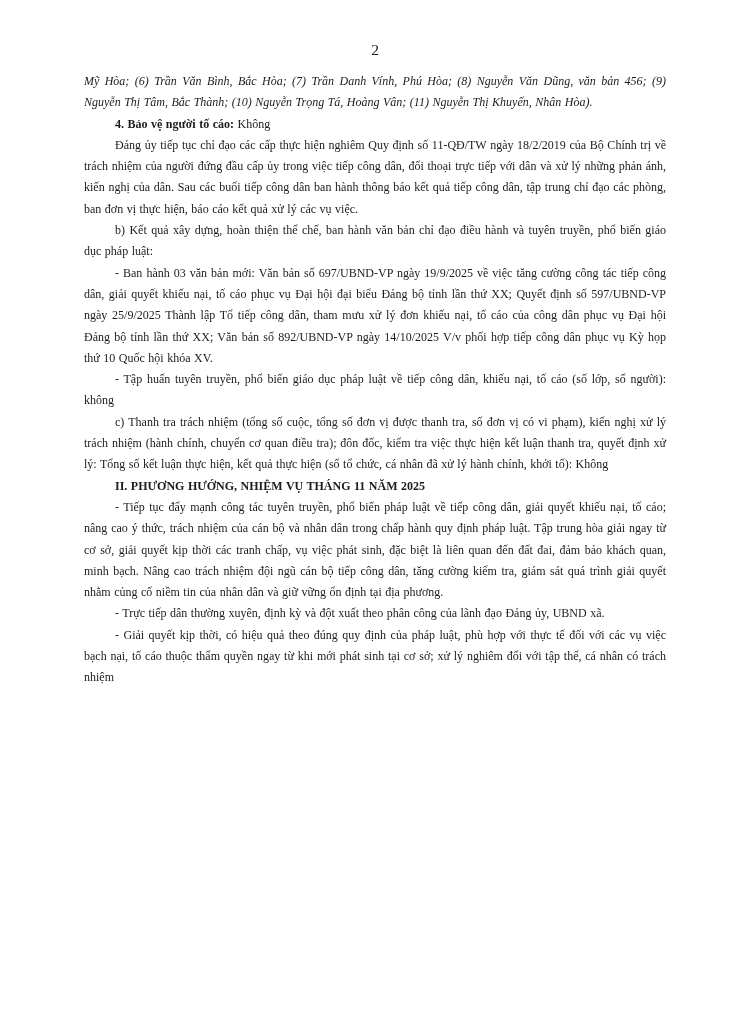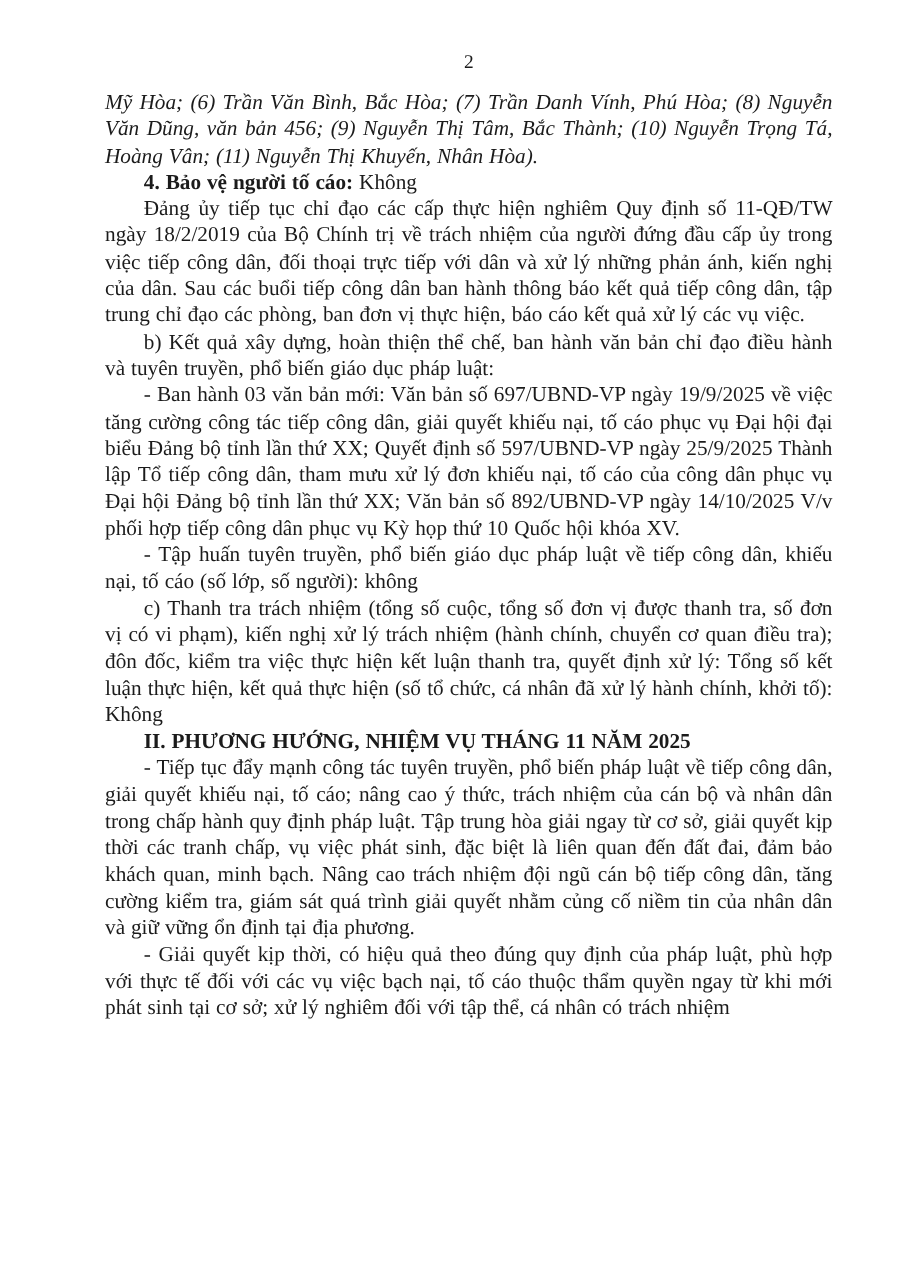--- a/index.html
+++ b/index.html
@@ -30,21 +30,21 @@
     line-height: 16px;
   }
   .content {
     position: absolute;
     top: 71px;
     left: 84px;
     width: 582px;
   }
   .para {
     margin: 0;
-    font-size: 17px;
+    font-size: 12px;
     line-height: 21.3px;
     text-align: justify;
     word-spacing: 0.5px;
   }
   .para.indent {
     text-indent: 31px;
   }
   .run.italic { font-style: italic; }
   .run.bold   { font-weight: bold; margin-top: 37px; }
   .run.normal { font-style: normal; font-weight: normal; margin-top: 40px; }
@@ -57,15 +57,16 @@
   <div class="content" id="content">
       <p class="para"><span class="run italic">Mỹ Hòa; (6) Trần Văn Bình, Bắc Hòa; (7) Trần Danh Vính, Phú Hòa; (8) Nguyễn Văn Dũng, văn bản 456; (9) Nguyễn Thị Tâm, Bắc Thành; (10) Nguyễn Trọng Tá, Hoàng Vân; (11) Nguyễn Thị Khuyến, Nhân Hòa).</span></p>
       <p class="para indent"><span class="run bold">4. Bảo vệ người tố cáo: </span><span class="run normal">Không</span></p>
       <p class="para indent"><span class="run normal">Đảng ủy tiếp tục chỉ đạo các cấp thực hiện nghiêm Quy định số 11-QĐ/TW ngày 18/2/2019 của Bộ Chính trị về trách nhiệm của người đứng đầu cấp ủy trong việc tiếp công dân, đối thoại trực tiếp với dân và xử lý những phản ánh, kiến nghị của dân. Sau các buổi tiếp công dân ban hành thông báo kết quả tiếp công dân, tập trung chỉ đạo các phòng, ban đơn vị thực hiện, báo cáo kết quả xử lý các vụ việc.</span></p>
       <p class="para indent"><span class="run normal">b) Kết quả xây dựng, hoàn thiện thể chế, ban hành văn bản chỉ đạo điều hành và tuyên truyền, phổ biến giáo dục pháp luật:</span></p>
       <p class="para indent"><span class="run normal">- Ban hành 03 văn bản mới: Văn bản số 697/UBND-VP ngày 19/9/2025 về việc tăng cường công tác tiếp công dân, giải quyết khiếu nại, tố cáo phục vụ Đại hội đại biểu Đảng bộ tỉnh lần thứ XX; Quyết định số 597/UBND-VP ngày 25/9/2025 Thành lập Tổ tiếp công dân, tham mưu xử lý đơn khiếu nại, tố cáo của công dân phục vụ Đại hội Đảng bộ tỉnh lần thứ XX; Văn bản số 892/UBND-VP ngày 14/10/2025 V/v phối hợp tiếp công dân phục vụ Kỳ họp thứ 10 Quốc hội khóa XV.</span></p>
       <p class="para indent"><span class="run normal">- Tập huấn tuyên truyền, phổ biến giáo dục pháp luật về tiếp công dân, khiếu nại, tố cáo (số lớp, số người): không</span></p>
       <p class="para indent"><span class="run normal">c) Thanh tra trách nhiệm (tổng số cuộc, tổng số đơn vị được thanh tra, số đơn vị có vi phạm), kiến nghị xử lý trách nhiệm (hành chính, chuyển cơ quan điều tra); đôn đốc, kiểm tra việc thực hiện kết luận thanh tra, quyết định xử lý: Tổng số kết luận thực hiện, kết quả thực hiện (số tổ chức, cá nhân đã xử lý hành chính, khởi tố): Không</span></p>
       <p class="para indent"><span class="run bold">II. PHƯƠNG HƯỚNG, NHIỆM VỤ THÁNG 11 NĂM 2025</span></p>
       <p class="para indent"><span class="run normal">- Tiếp tục đẩy mạnh công tác tuyên truyền, phổ biến pháp luật về tiếp công dân, giải quyết khiếu nại, tố cáo; nâng cao ý thức, trách nhiệm của cán bộ và nhân dân trong chấp hành quy định pháp luật. Tập trung hòa giải ngay từ cơ sở, giải quyết kịp thời các tranh chấp, vụ việc phát sinh, đặc biệt là liên quan đến đất đai, đảm bảo khách quan, minh bạch. Nâng cao trách nhiệm đội ngũ cán bộ tiếp công dân, tăng cường kiểm tra, giám sát quá trình giải quyết nhằm củng cố niềm tin của nhân dân và giữ vững ổn định tại địa phương.</span></p>
+      <p class="para indent"><span class="run normal">- Trực tiếp dân thường xuyên, định kỳ và đột xuất theo phân công của lãnh đạo Đảng ủy, UBND xã.</span></p>
       <p class="para indent"><span class="run normal">- Giải quyết kịp thời, có hiệu quả theo đúng quy định của pháp luật, phù hợp với thực tế đối với các vụ việc bạch nại, tố cáo thuộc thẩm quyền ngay từ khi mới phát sinh tại cơ sở; xử lý nghiêm đối với tập thể, cá nhân có trách nhiệm</span></p>
     </div>
 </div>
 
 </body></html>

